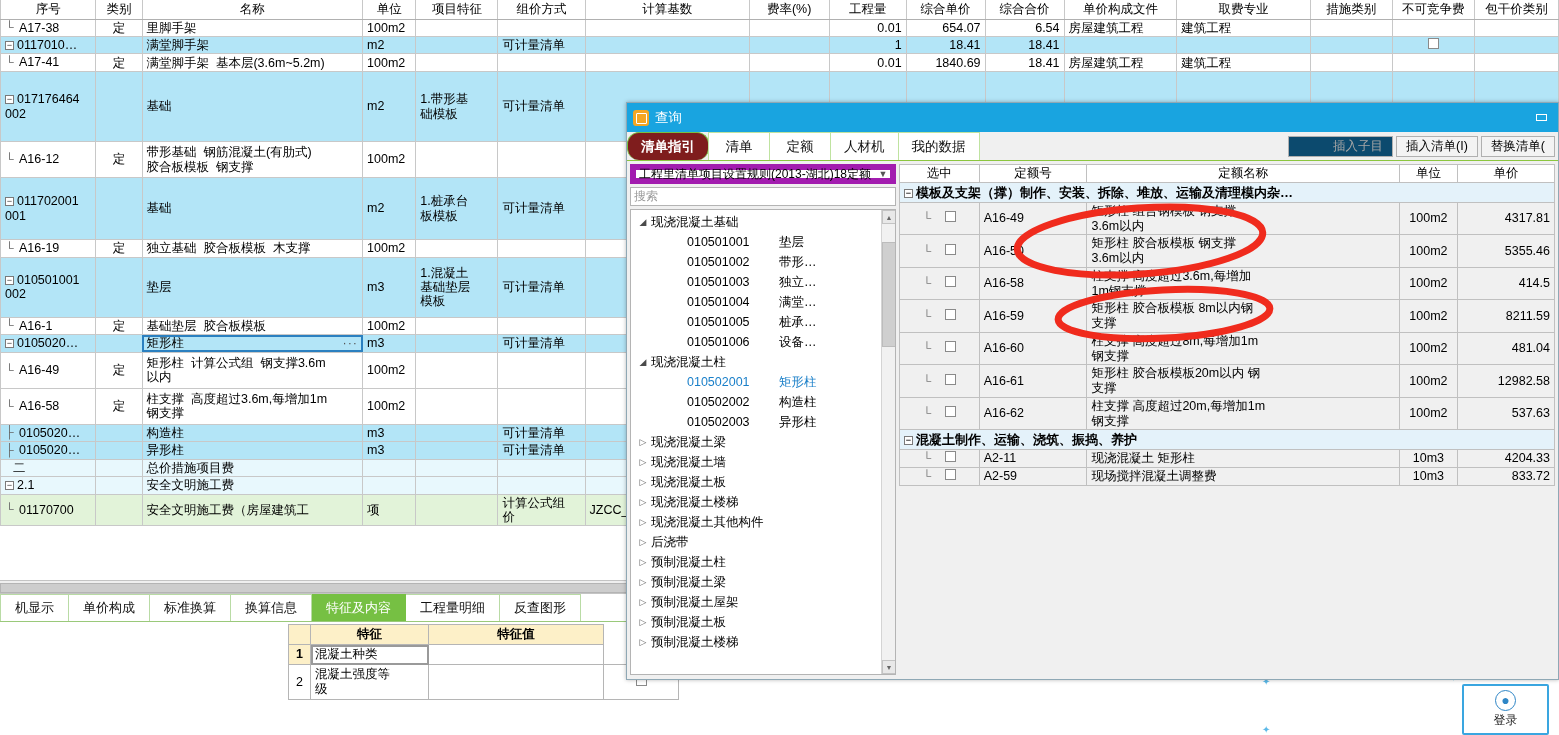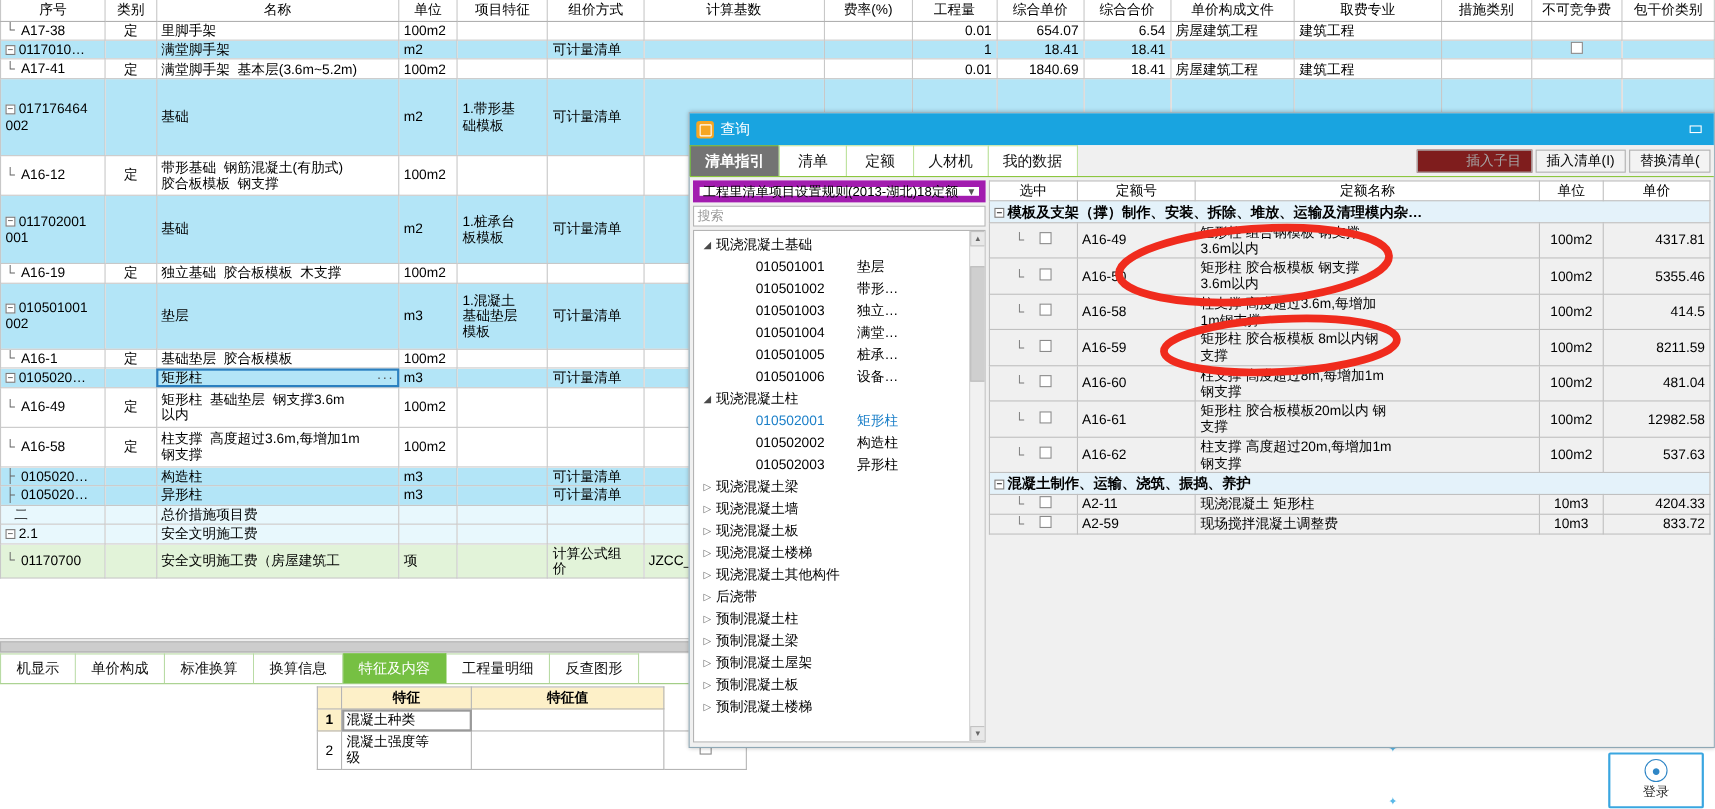--- a/index.html
+++ b/index.html
@@ -158,28 +158,28 @@
   .dlg-tabs {
     height: 29px; background: #f0f0f0; display: flex; align-items: stretch;
     border-bottom: 1px solid #8cc63f; padding-left: 0;
   }
   .dlg-tabs .dtab {
     display: flex; align-items: center; justify-content: center;
     min-width: 62px; padding: 0 13px; font-size: 13.5px;
     background: #fff; border: 1px solid #bfe3a0; border-bottom: none;
     margin-right: -1px; color: #111; white-space: nowrap;
   }
-  .dlg-tabs .dtab.active { background: #737373; color: #fff; border-color: #76c043; font-weight: bold;}
+  .dlg-tabs .dtab.active { background: #7f1d1d; color: #fff; border-color: #76c043; font-weight: bold; border-radius: 12px;}
   .dlg-tabs .tab-spacer { flex: 1; }
   .dlg-btn {
     display: flex; align-items: center; justify-content: center;
     height: 21px; margin: 4px 3px 0 0; padding: 0 9px; font-size: 12.5px;
     border: 1px solid #b0b0b0; background: #f3f3f3; white-space: nowrap;
   }
-  .dlg-btn.disabled { color: #a6a6a6; background: #7f1d1d; padding-left: 44px; }
+  .dlg-btn.disabled { color: #a6a6a6; background: #0c4a6e; padding-left: 44px; }
 
   .dlg-body { display: flex; height: 519px; }
   .dlg-left { width: 272px; padding: 3px; }
   .sel-row {
     height: 20px; border: 6px solid #a21caf; background: #fff;
     display: flex; align-items: center; font-size: 12px; padding-left: 3px;
     margin-bottom: 3px;
   }
   .sel-row .txt { flex: 1; white-space: nowrap; overflow: hidden; }
   .sel-row .caret { width: 14px; text-align: center; color: #555; font-size: 9px; }
@@ -466,21 +466,21 @@
             <td class="c-right"></td>
             <td></td>
             <td></td>
             <td></td>
             <td></td>
             <td></td>
           </tr>
           <tr class="r-white" style="height: 36px;">
             <td style="text-align: left;"><span class="leaf-dash">└</span><span>A16-49</span></td>
             <td class="c-center">定</td>
-            <td>矩形柱  基础垫层  钢支撑3.6m
+            <td>矩形柱  计算公式组  钢支撑3.6m
 以内</td>
             <td>100m2</td>
             <td></td>
             <td></td>
             <td></td>
             <td></td>
             <td class="c-right"></td>
             <td class="c-right"></td>
             <td class="c-right"></td>
             <td></td>

